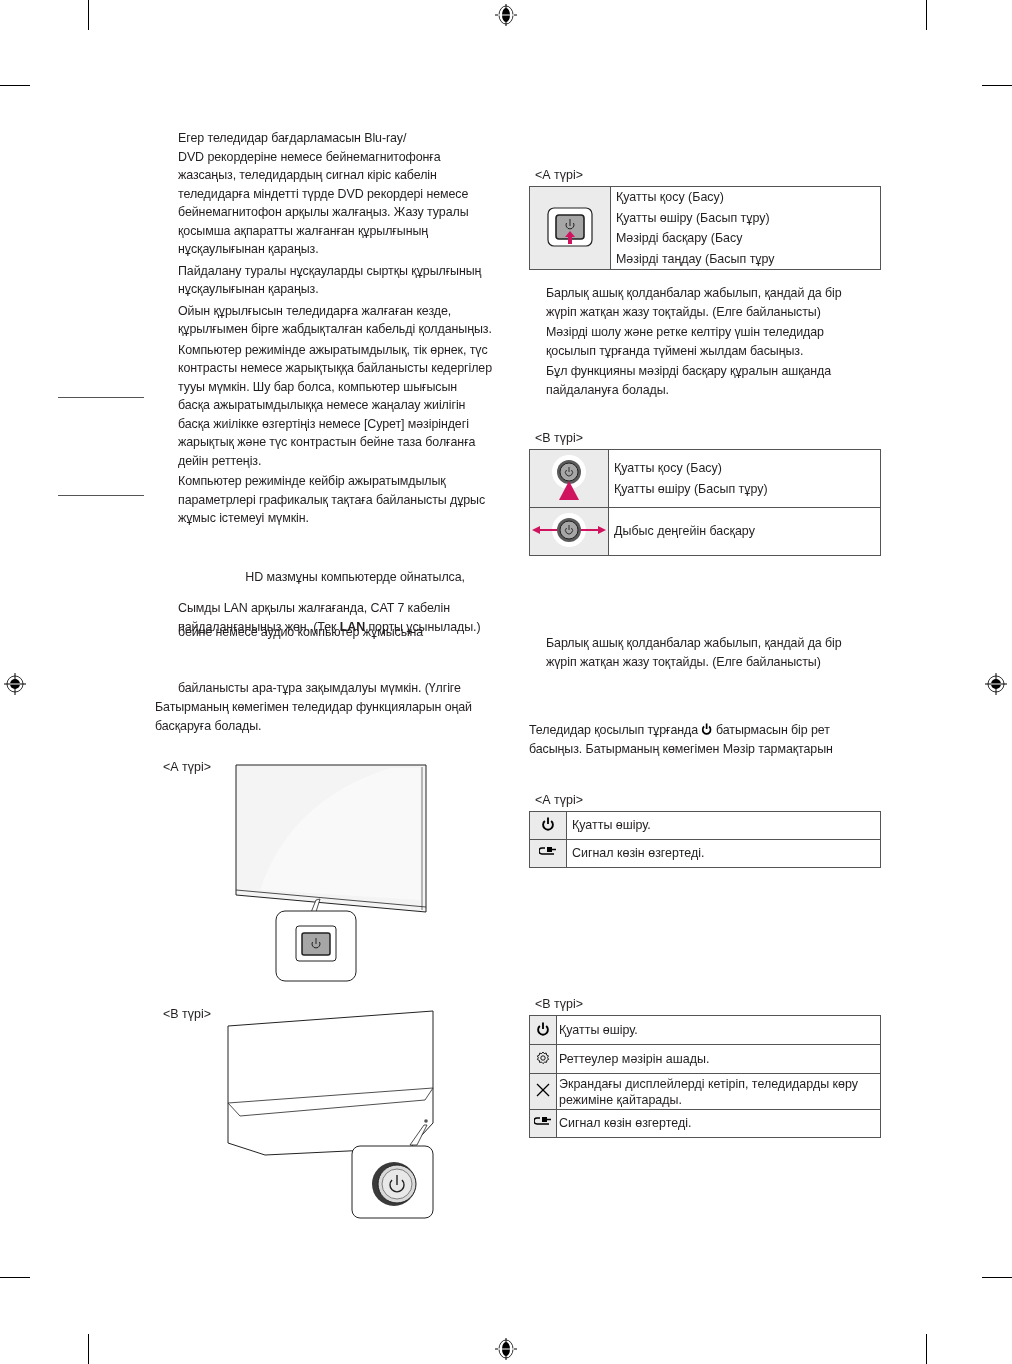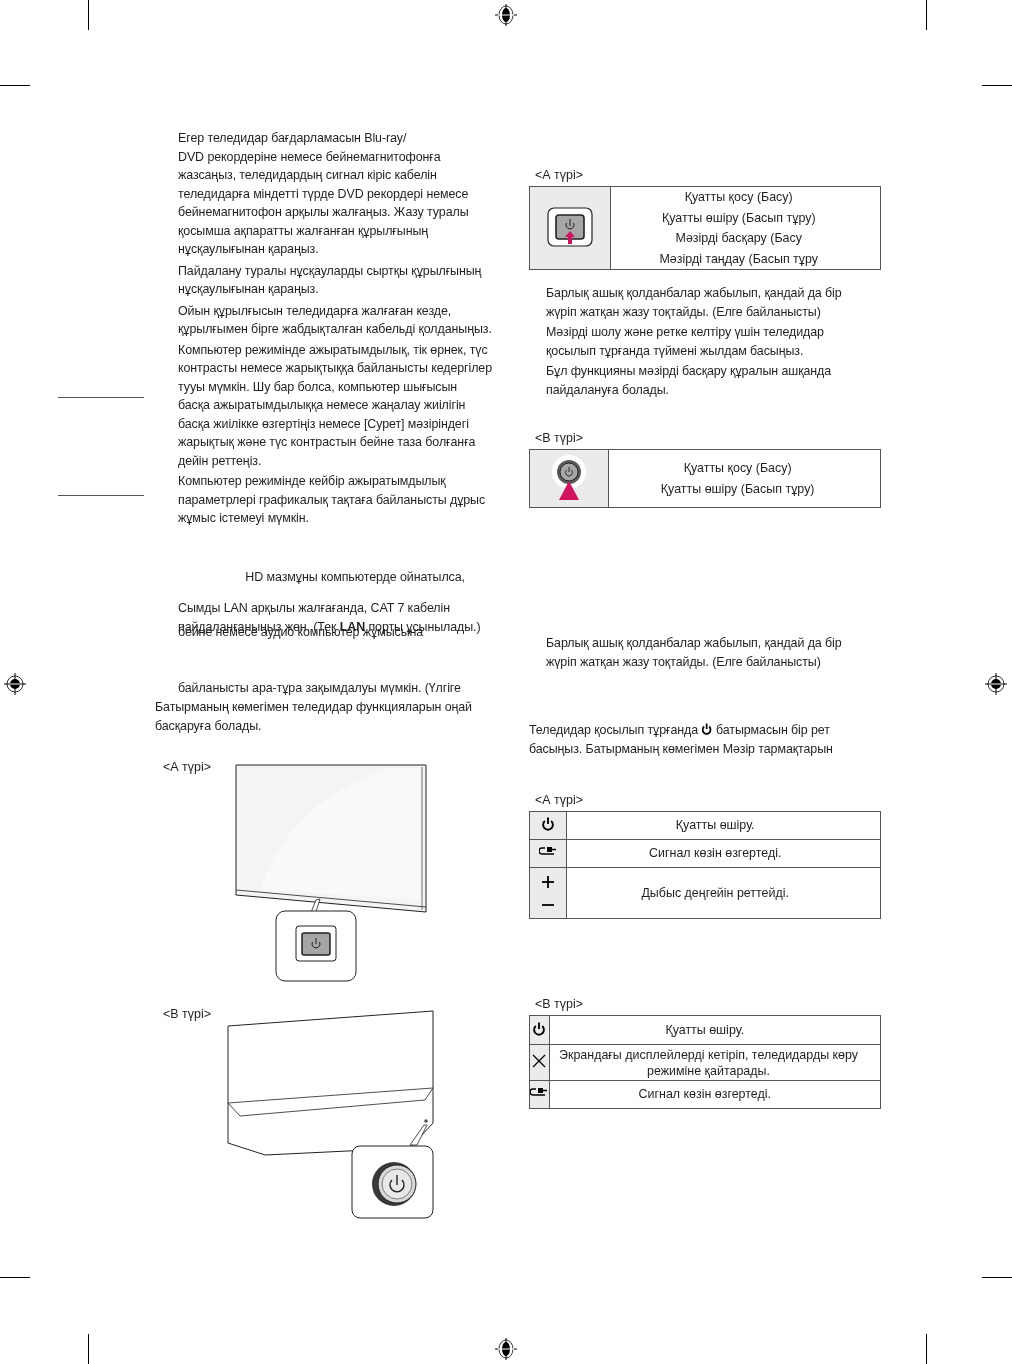--- a/index.html
+++ b/index.html
@@ -6,21 +6,21 @@
     body { width:1012px; height:1364px; position:relative; overflow:hidden;
       font-family:"Liberation Sans", sans-serif; color:#231f20; font-size:13.4px; }
     .abs { position:absolute; }
     .txt { position:absolute; line-height:18.5px; font-size:13.4px; letter-spacing:-0.1px; white-space:nowrap; transform:scaleX(0.93); transform-origin:left top; }
     .para { margin:0 0 3px 0; }
     .crop { position:absolute; background:#000; }
     .reg { position:absolute; width:22px; height:22px; }
     .rule { position:absolute; height:1px; background:#555; }
 
     table.kt { position:absolute; border-collapse:collapse; }
-    table.kt td { border:1px solid #555; padding:0; vertical-align:middle;text-align:center; }
+    table.kt td { border:1px solid #555; padding:0; vertical-align:middle; }
     table.kt td.ic { background:#ebebeb; text-align:center; }
     table.kt td.tx { padding-left:5px; font-size:13.4px; line-height:20.5px; }
     .tx span { display:block; transform:scaleX(0.93); transform-origin:left center; white-space:nowrap; }
     .lbl { position:absolute; font-size:13.4px; transform:scaleX(0.93); transform-origin:left top; white-space:nowrap; }
     b.lan { font-weight:bold; }
   </style>
 </head>
 <body>
 
 <div class="crop" style="left:88px;top:0;width:1px;height:30px"></div>
@@ -195,20 +195,37 @@
         <path d="M27.5,20 a3.5,3.5 0 1 0 5,0" fill="none" stroke="#222" stroke-width="0.9"></path>
         <line x1="30" y1="17" x2="30" y2="22" stroke="#222" stroke-width="0.9"></line>
         <polygon points="30,31 20,50 40,50" fill="#d0135e"></polygon>
       </svg>
     </td>
     <td class="tx">
       <span>Қуатты қосу (Басу)</span>
       <span>Қуатты өшіру   (Басып тұру)</span>
     </td>
   </tr>
+  <tr style="height:48px">
+    <td class="ic">
+      <svg width="78" height="40" viewBox="0 0 78 40">
+        <circle cx="39" cy="20" r="17" fill="#fff"></circle>
+        <line x1="6" y1="20" x2="72" y2="20" stroke="#d0135e" stroke-width="2"></line>
+        <polygon points="2,20 10,16 10,24" fill="#d0135e"></polygon>
+        <polygon points="76,20 68,16 68,24" fill="#d0135e"></polygon>
+        <circle cx="39" cy="20" r="12" fill="#5a5a5a"></circle>
+        <circle cx="39" cy="20" r="9" fill="#a6a6a6" stroke="#222" stroke-width="1"></circle>
+        <path d="M36.5,18 a3.5,3.5 0 1 0 5,0" fill="none" stroke="#222" stroke-width="0.9"></path>
+        <line x1="39" y1="15" x2="39" y2="20" stroke="#222" stroke-width="0.9"></line>
+      </svg>
+    </td>
+    <td class="tx">
+      <span>Дыбыс деңгейін басқару</span>
+    </td>
+  </tr>
 </tbody>
   </table>
 
 <div class="txt" style="left:546px;top:634px">
   <div>Барлық ашық қолданбалар жабылып, қандай да бір</div>
   <div>жүріп жатқан жазу тоқтайды. (Елге байланысты)</div>
 </div>
 
 <div class="txt" style="left:529px;top:721px">
   <div><span>Теледидар қосылып тұрғанда </span><svg width="12" height="12" viewBox="0 0 12 12" style="vertical-align:-1px">
@@ -237,57 +254,56 @@
       <svg width="18" height="12" viewBox="0 0 18 12">
             <path d="M6,2 H3 a3,3 0 0 0 0,6 H15" fill="none" stroke="#000" stroke-width="1.5"></path>
             <rect x="8" y="1" width="5" height="5" fill="#000"></rect>
             <line x1="13" y1="3.5" x2="17" y2="3.5" stroke="#000" stroke-width="1.5"></line>
           </svg>
     </td>
     <td class="tx">
           <span>Сигнал көзін өзгертеді.</span>
         </td>
   </tr>
-  <tr style="height:51px">
-    <td class="ic">
-      <svg width="16" height="36" viewBox="0 0 16 36">
-            <line x1="2" y1="8" x2="14" y2="8" stroke="#000" stroke-width="1.8"></line>
-            <line x1="8" y1="2" x2="8" y2="14" stroke="#000" stroke-width="1.8"></line>
-            <line x1="2" y1="31" x2="14" y2="31" stroke="#000" stroke-width="1.8"></line>
-          </svg>
-    </td>
-    <td class="tx">
-          <span>Дыбыс деңгейін реттейді.</span>
-        </td>
-  </tr>
 </tbody>
   </table>
 
 <div class="lbl" style="left:535px;top:996px">&lt;В түрі&gt;</div>
 <table class="kt" style="left:529px;top:1015px;width:352px">
   <tbody>
       <tr style="height:29px">
     <td class="ic" style="width:36px">
       <svg width="14" height="14" viewBox="0 0 12 12">
             <path d="M3.3,3.5 a4.2,4.2 0 1 0 5.4,0" fill="none" stroke="#000" stroke-width="1.6"></path>
             <line x1="6" y1="0.5" x2="6" y2="6" stroke="#000" stroke-width="1.6"></line>
           </svg>
     </td>
     <td class="tx" style="padding-left:2px">
           <span>Қуатты өшіру.</span>
         </td>
   </tr>
+  <tr style="height:29px">
+    <td class="ic">
+      <svg width="14" height="14" viewBox="0 0 14 14">
+            <circle cx="7" cy="7" r="2.2" fill="none" stroke="#000" stroke-width="0.9"></circle>
+            <path d="M7,1 L8.2,2.6 L10.2,2 L10.5,4 L12.4,4.8 L11.6,6.6 L12.6,8.4 L10.8,9.3 L10.6,11.3 L8.6,11.1 L7,12.6 L5.6,11.1 L3.6,11.4 L3.3,9.4 L1.4,8.5 L2.3,6.7 L1.4,4.9 L3.3,4.1 L3.7,2.1 L5.7,2.6 Z" fill="none" stroke="#000" stroke-width="0.9"></path>
+          </svg>
+    </td>
+    <td class="tx" style="padding-left:2px">
+          <span>Реттеулер мәзірін ашады.</span>
+        </td>
+  </tr>
   <tr style="height:36px">
     <td class="ic">
       <svg width="14" height="14" viewBox="0 0 14 14">
             <line x1="1" y1="1" x2="13" y2="13" stroke="#000" stroke-width="1.3"></line>
             <line x1="13" y1="1" x2="1" y2="13" stroke="#000" stroke-width="1.3"></line>
           </svg>
     </td>
-    <td class="tx" style="padding-left:9px;line-height:16px">
+    <td class="tx" style="padding-left:2px;line-height:16px">
       <span>Экрандағы дисплейлерді кетіріп, теледидарды көру</span>
       <span>режиміне қайтарады.</span>
     </td>
   </tr>
   <tr style="height:28px">
     <td class="ic">
       <svg width="18" height="12" viewBox="0 0 18 12">
             <path d="M6,2 H3 a3,3 0 0 0 0,6 H15" fill="none" stroke="#000" stroke-width="1.5"></path>
             <rect x="8" y="1" width="5" height="5" fill="#000"></rect>
             <line x1="13" y1="3.5" x2="17" y2="3.5" stroke="#000" stroke-width="1.5"></line>

